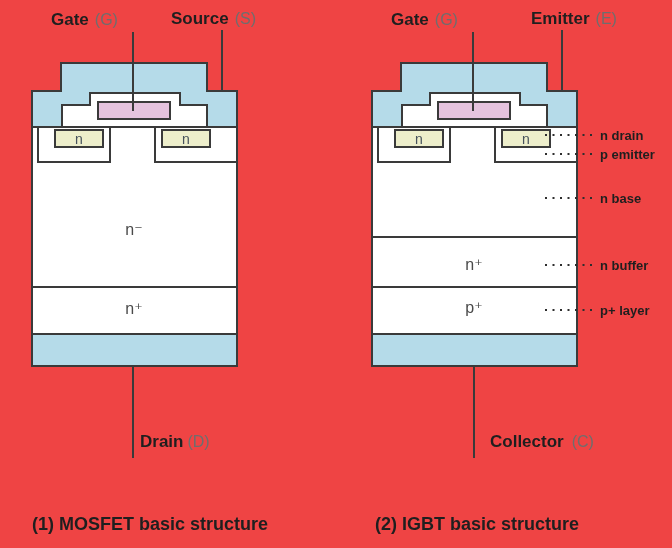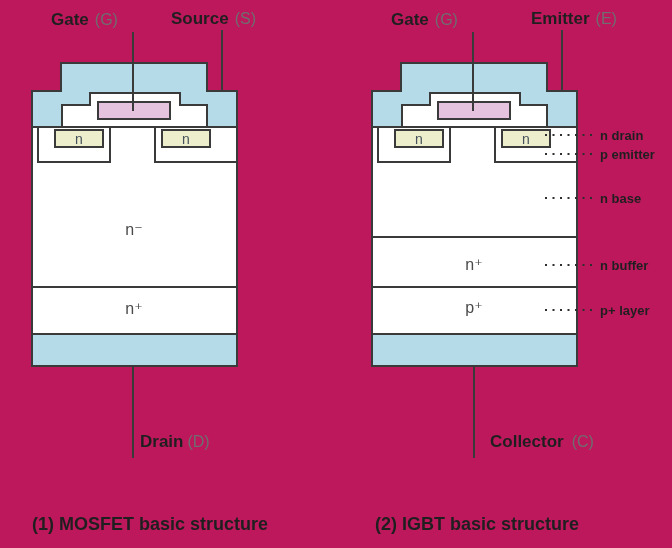--- a/index.html
+++ b/index.html
@@ -1,16 +1,16 @@
 <!DOCTYPE html>
 <html><head>
 <meta charset="utf-8">
 <style>
   html,body{margin:0;padding:0;background:#ffffff;}
-  #canvas{position:relative;width:672px;height:548px;background:#be185d;overflow:hidden;text-decoration:underline;}
+  #canvas{position:relative;width:672px;height:548px;background:#ef4444;overflow:hidden;text-decoration:underline;}
   svg{display:block;}
   text{font-family:"Liberation Sans","DejaVu Sans",sans-serif;}
   .outline{stroke:#3a3a3a;stroke-width:2;}
   .thin{stroke:#3a3a3a;stroke-width:2;fill:none;}
   .blue{fill:#b5dbe9;}
   .white{fill:#ffffff;}
   .yellow{fill:#edeecb;}
   .pink{fill:#e5c3de;}
   .wire{stroke:#3a3a3a;stroke-width:2;fill:none;}
   .dots{stroke:#2e2e2e;stroke-width:2.2;stroke-dasharray:2 5.5;fill:none;}

